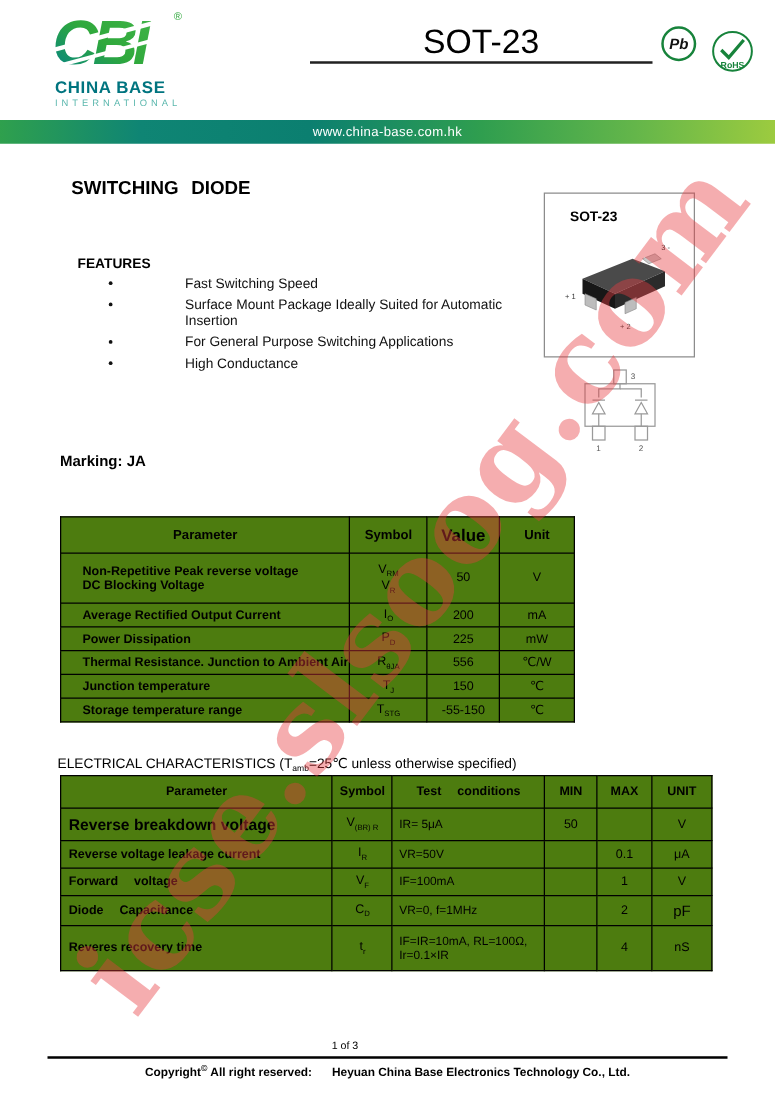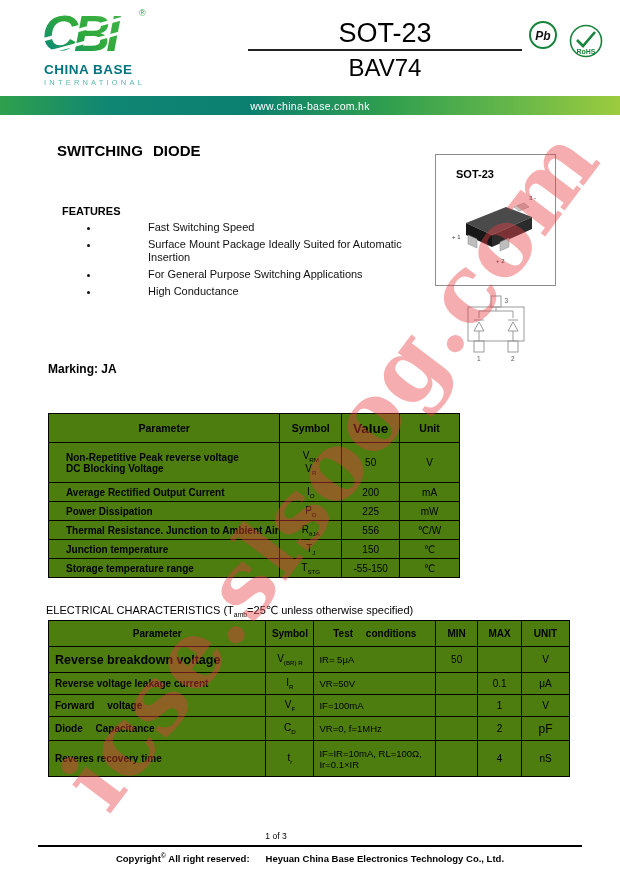--- a/index.html
+++ b/index.html
@@ -109,21 +109,20 @@
       <rect x="-12" y="31" width="120" height="3" fill="#ffffff" transform="rotate(-15 48 33)"></rect>
     </svg>
     <span class="logo-reg">®</span>
     <div class="logo-company">CHINA BASE</div>
     <div class="logo-sub">INTERNATIONAL</div>
   </div>
 
   <div class="title-block">
     <div class="title-main">SOT-23</div>
     <div class="title-rule"></div>
-    <div class="title-part">BAV74</div>
   </div>
 
   <div class="badge-pb">
     <svg viewBox="0 0 30 30" width="30" height="30">
       <circle cx="15" cy="15" r="13" fill="none" stroke="#17833b" stroke-width="2"></circle>
       <text x="15" y="19.5" text-anchor="middle" font-size="12" font-weight="bold" font-style="italic" fill="#111">Pb</text>
     </svg>
   </div>
   <div class="badge-rohs">
     <svg viewBox="0 0 36 36" width="36" height="36">

